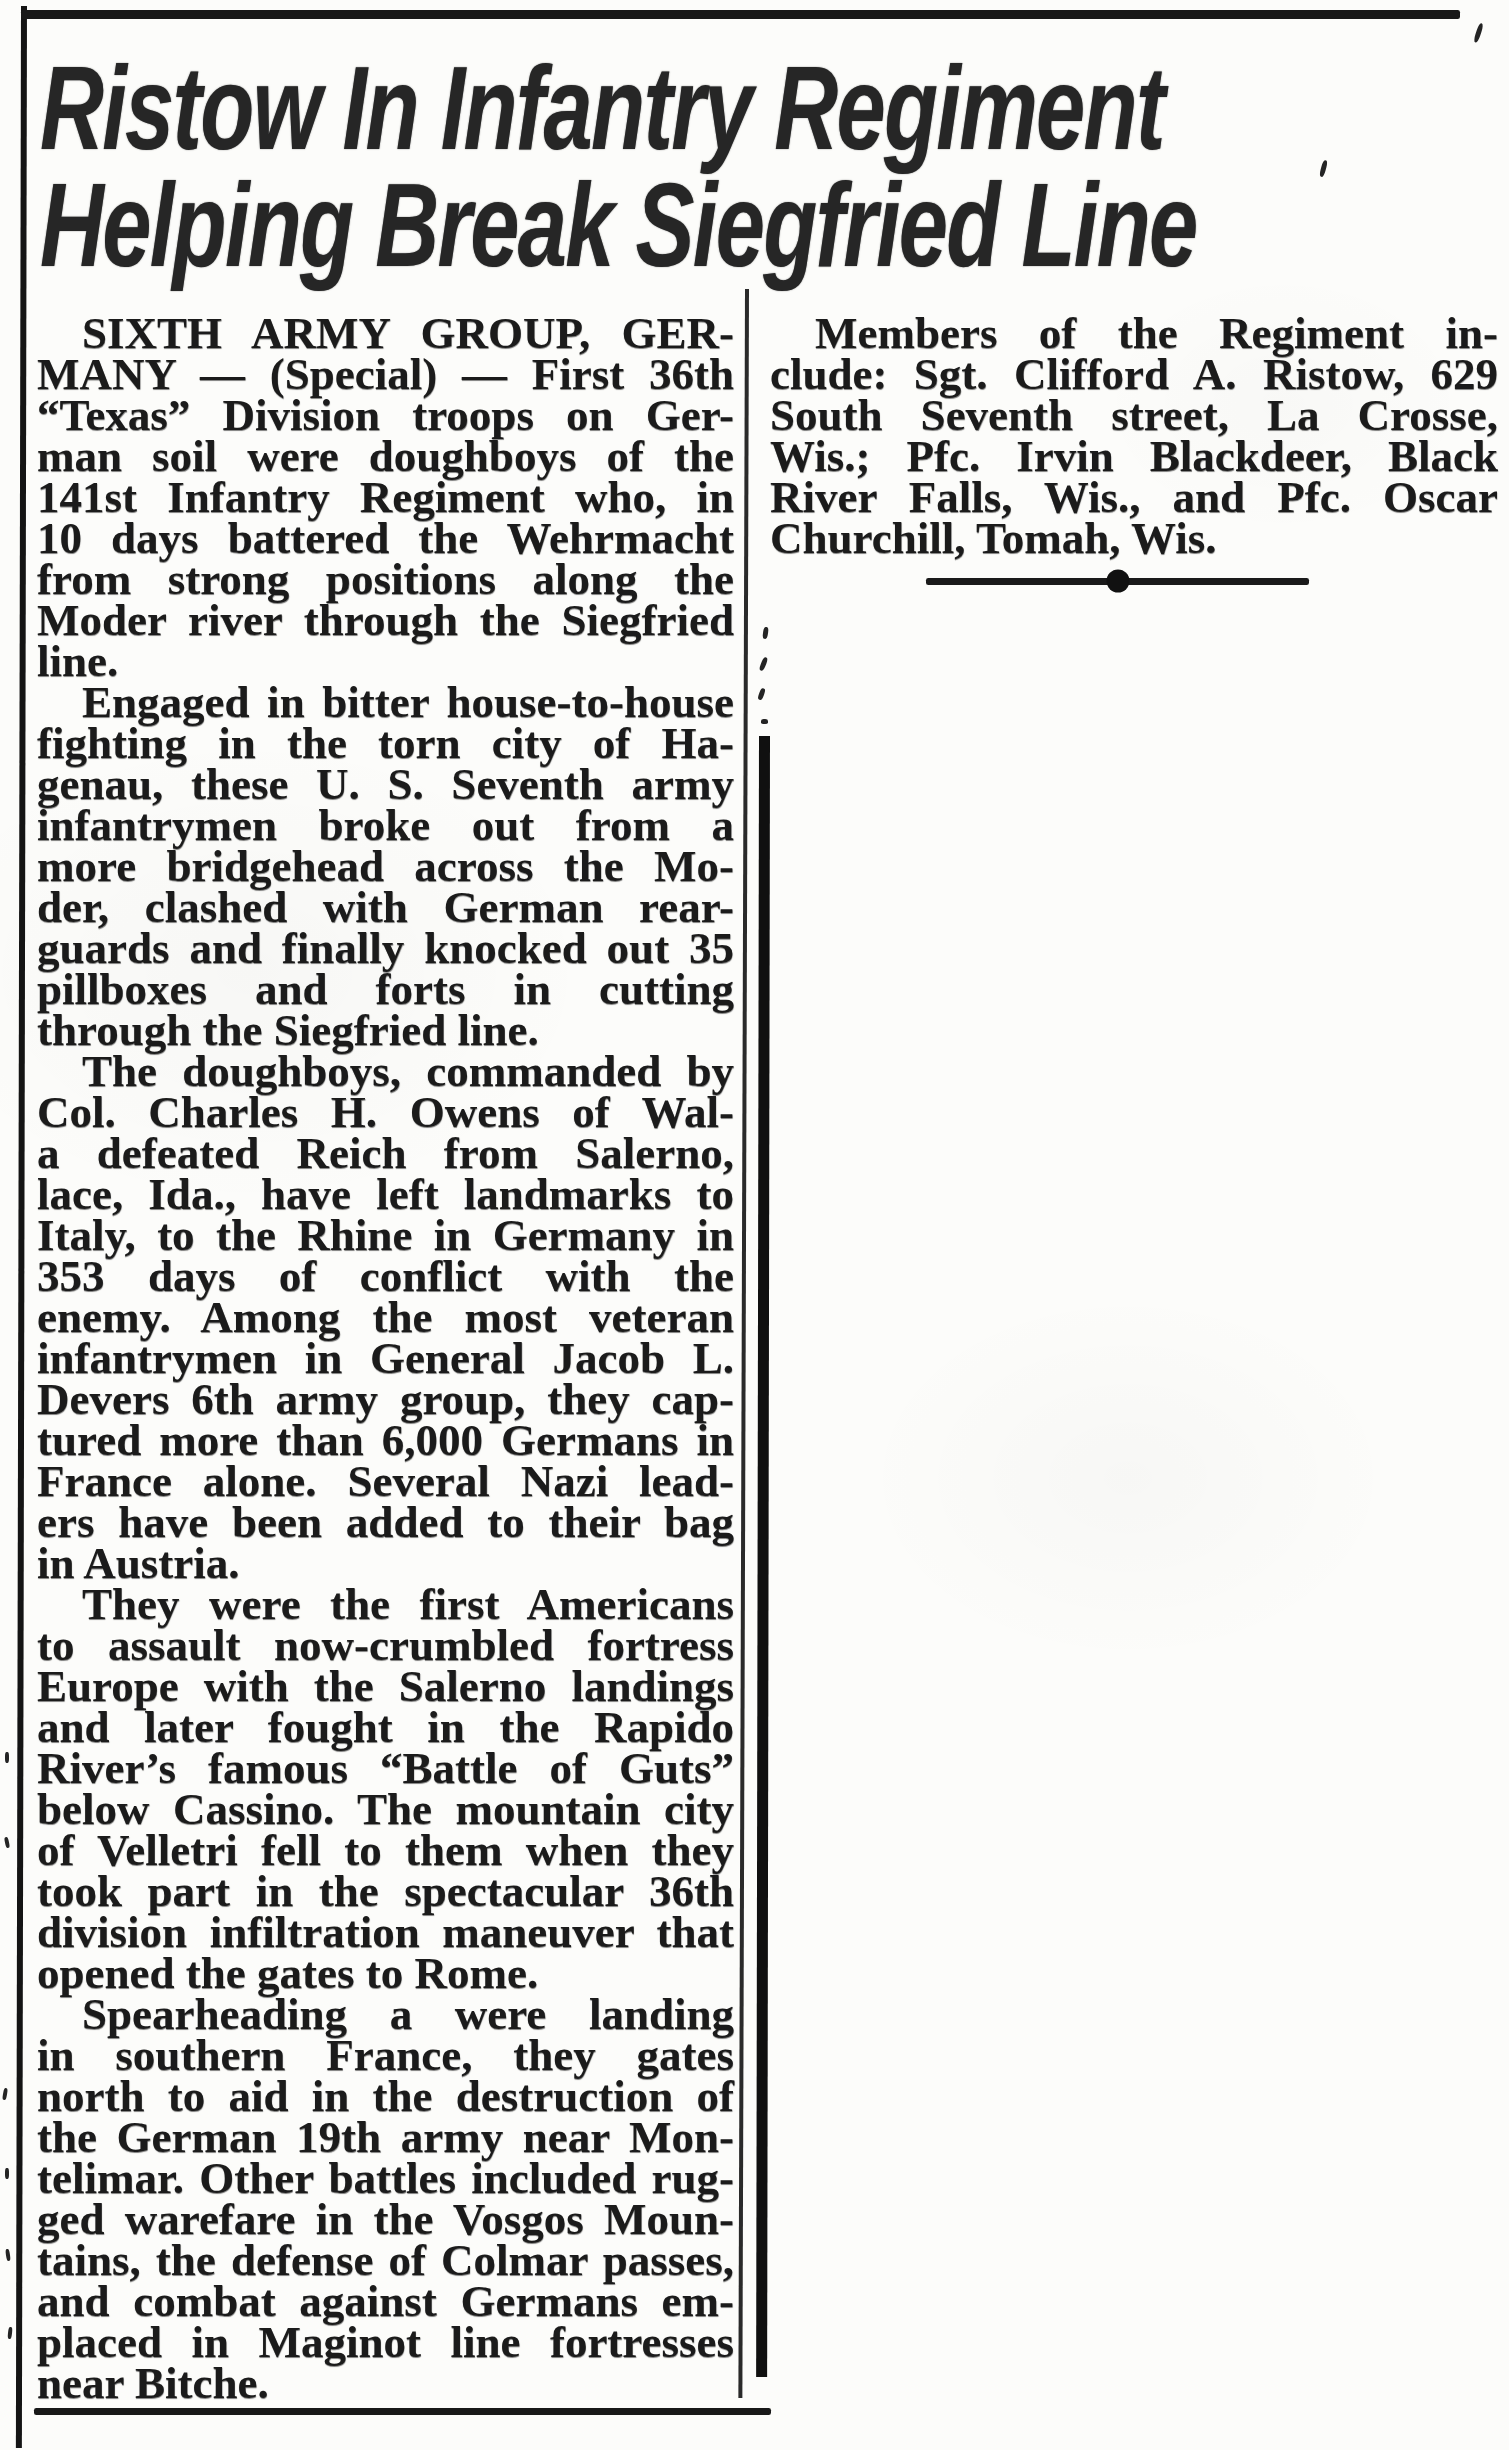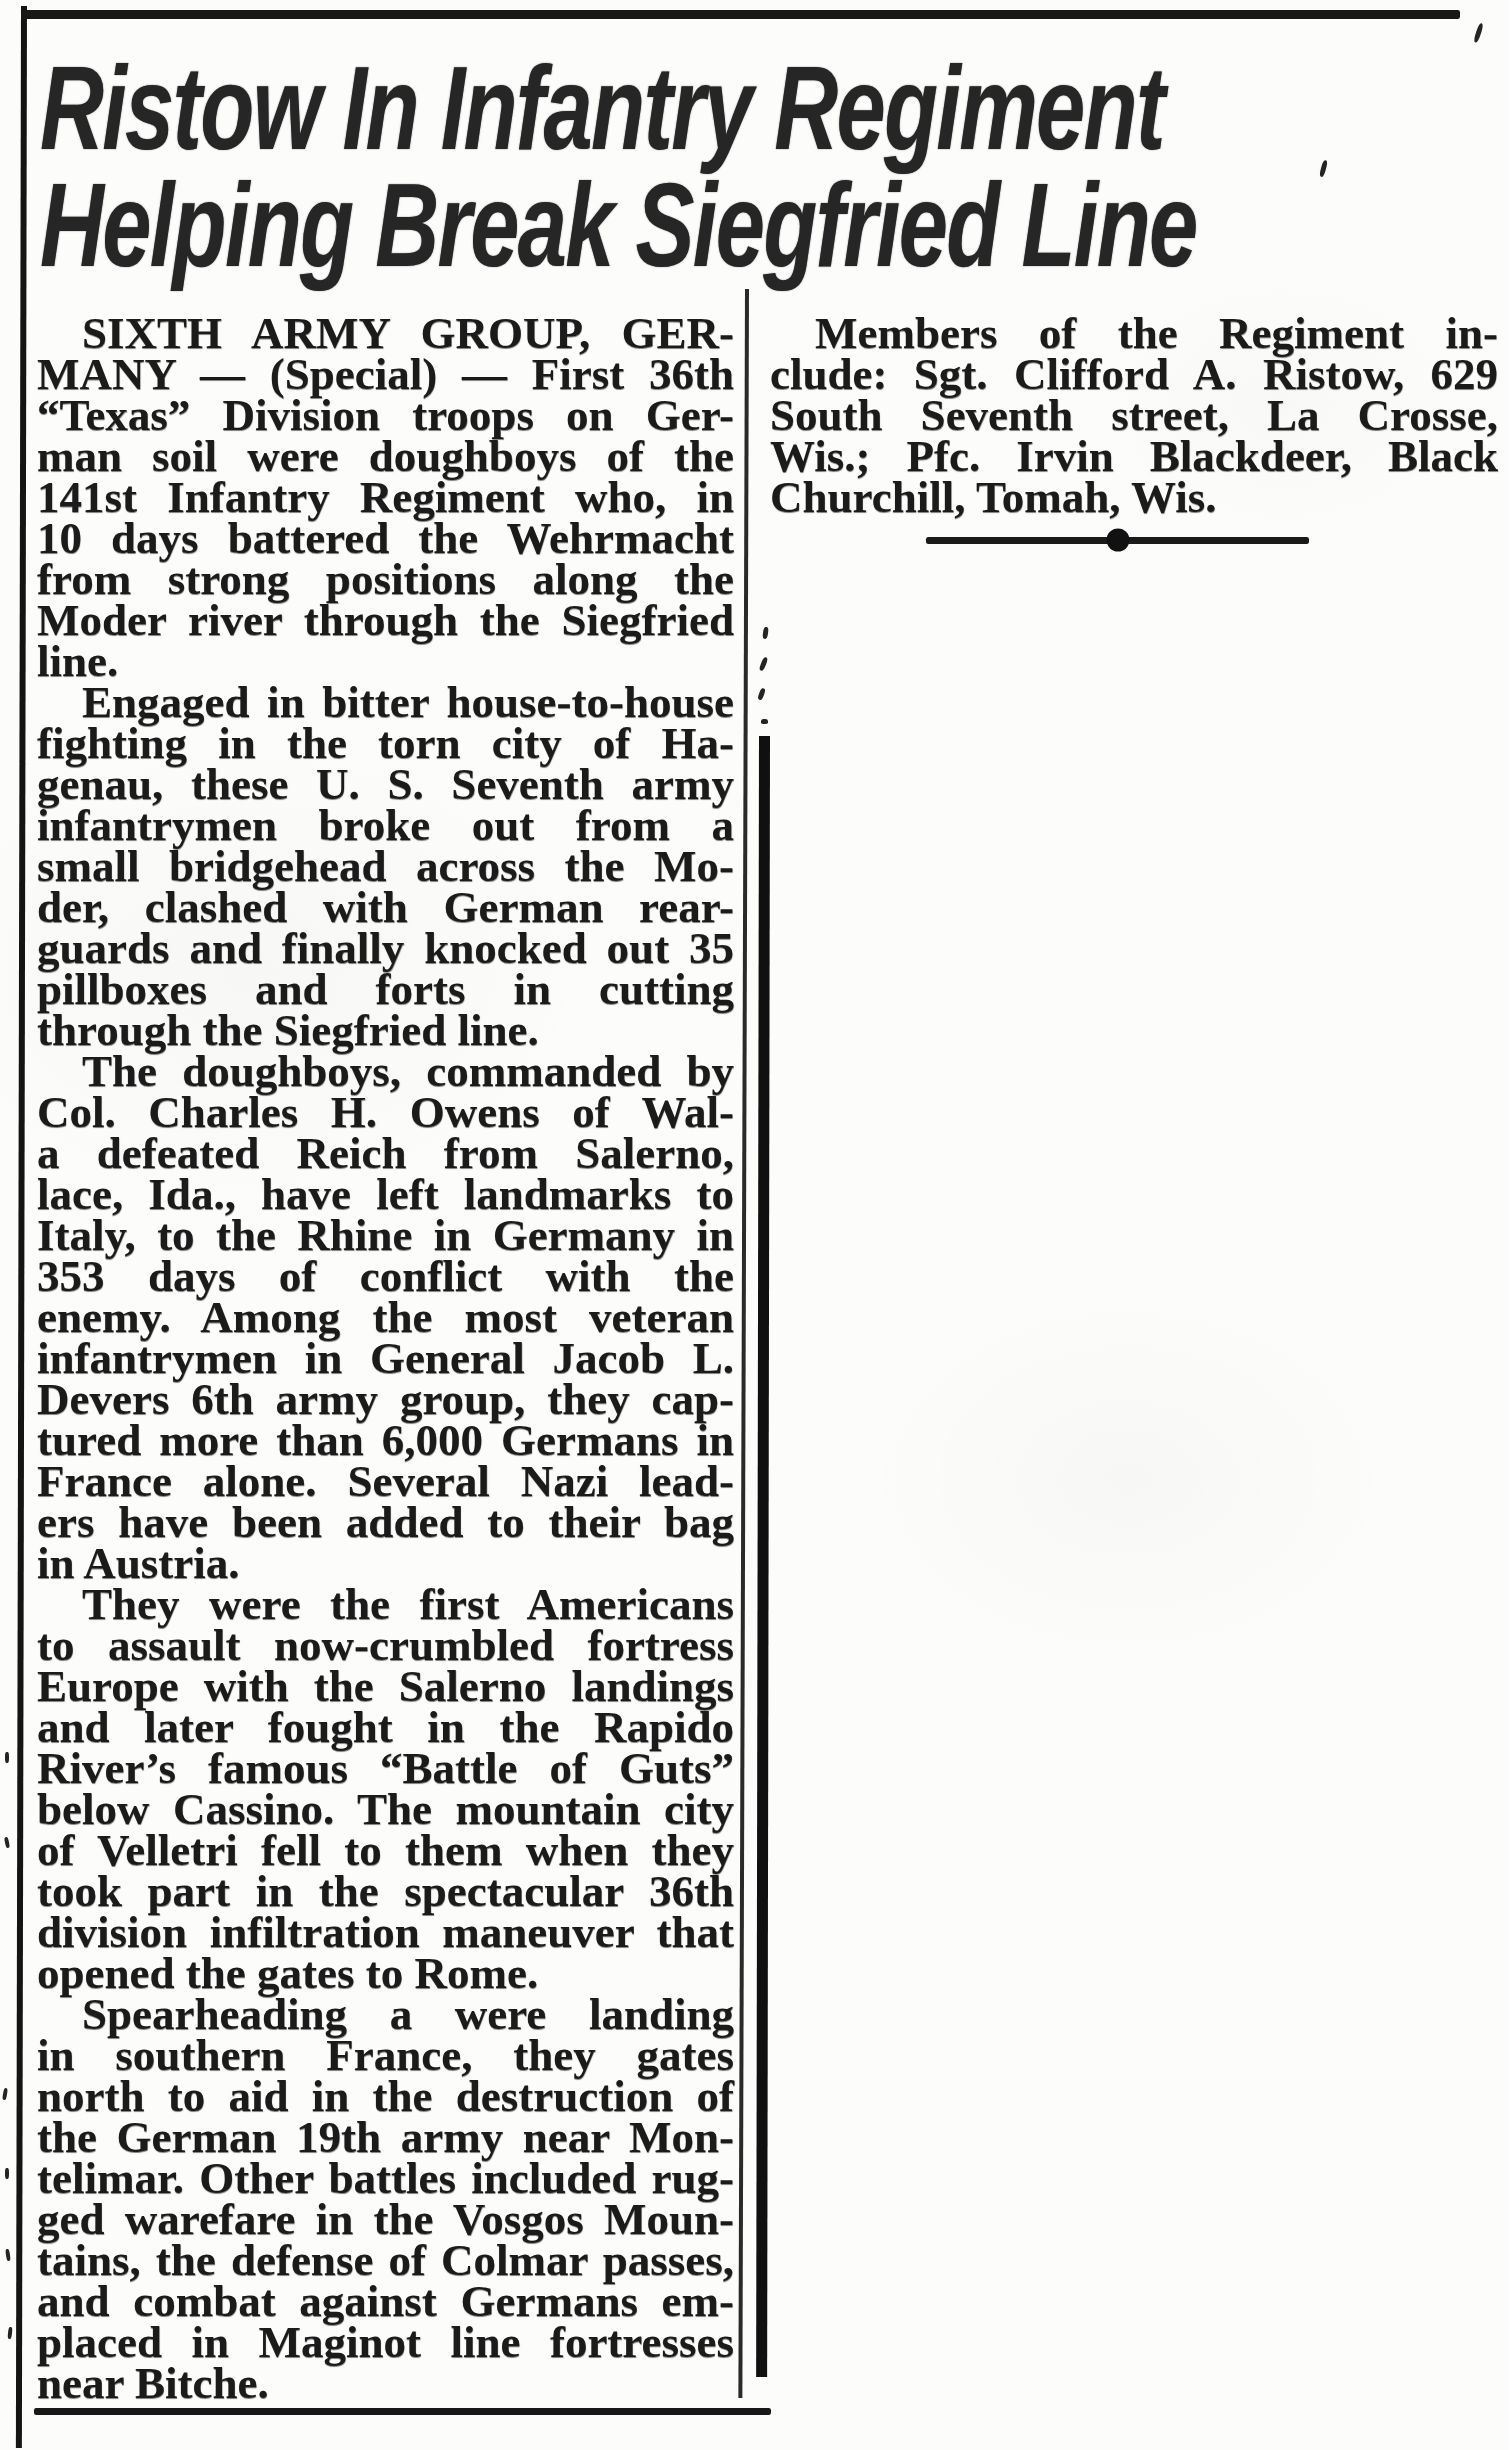--- a/index.html
+++ b/index.html
@@ -86,21 +86,21 @@
         <div class="line">10 days battered the Wehrmacht</div>
         <div class="line">from strong positions along the</div>
         <div class="line">Moder river through the Siegfried</div>
         <div class="line last">line.</div>
       </div>
       <div class="para">
         <div class="line indent">Engaged in bitter house-to-house</div>
         <div class="line">fighting in the torn city of Ha-</div>
         <div class="line">genau, these U. S. Seventh army</div>
         <div class="line">infantrymen broke out from a</div>
-        <div class="line">small bridgehead across the Mo-</div>
+        <div class="line">more bridgehead across the Mo-</div>
         <div class="line">der, clashed with German rear-</div>
         <div class="line">guards and finally knocked out 35</div>
         <div class="line">pillboxes and forts in cutting</div>
         <div class="line last">through the Siegfried line.</div>
       </div>
       <div class="para">
         <div class="line indent">The doughboys, commanded by</div>
         <div class="line">Col. Charles H. Owens of Wal-</div>
         <div class="line">a defeated Reich from Salerno,</div>
         <div class="line">lace, Ida., have left landmarks to</div>
@@ -143,20 +143,21 @@
   <div class="col-rule-thin"></div>
   <div class="col-rule-thick"></div>
 
   <div class="col col-right">
     <div id="col-right-paras">
         <div class="para">
           <div class="line indent">Members of the Regiment in-</div>
           <div class="line">clude: Sgt. Clifford A. Ristow, 629</div>
           <div class="line">South Seventh street, La Crosse,</div>
           <div class="line">Wis.; Pfc. Irvin Blackdeer, Black</div>
+          <div class="line">River Falls, Wis., and Pfc. Oscar</div>
           <div class="line last">Churchill, Tomah, Wis.</div>
         </div>
       </div>
     <div class="eoa-divider">
       <span class="dot"></span>
     </div>
   </div>
 
   <div class="bottom-rule"></div>
 

